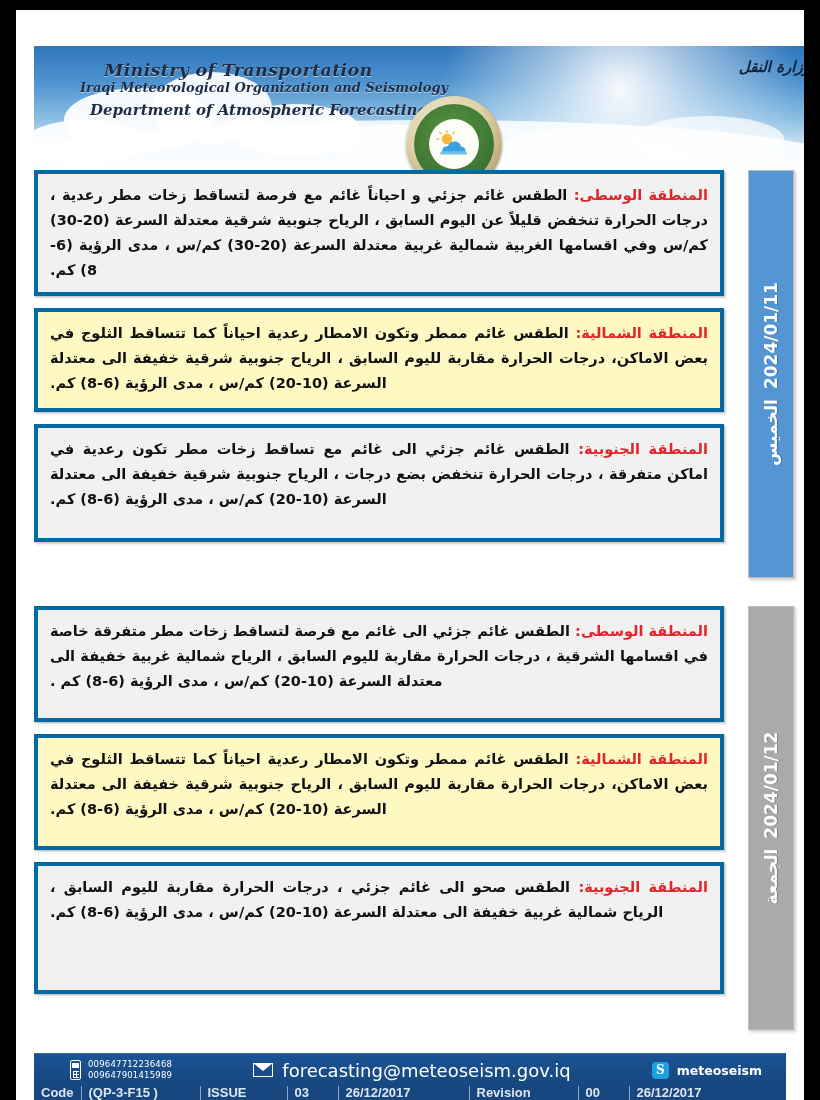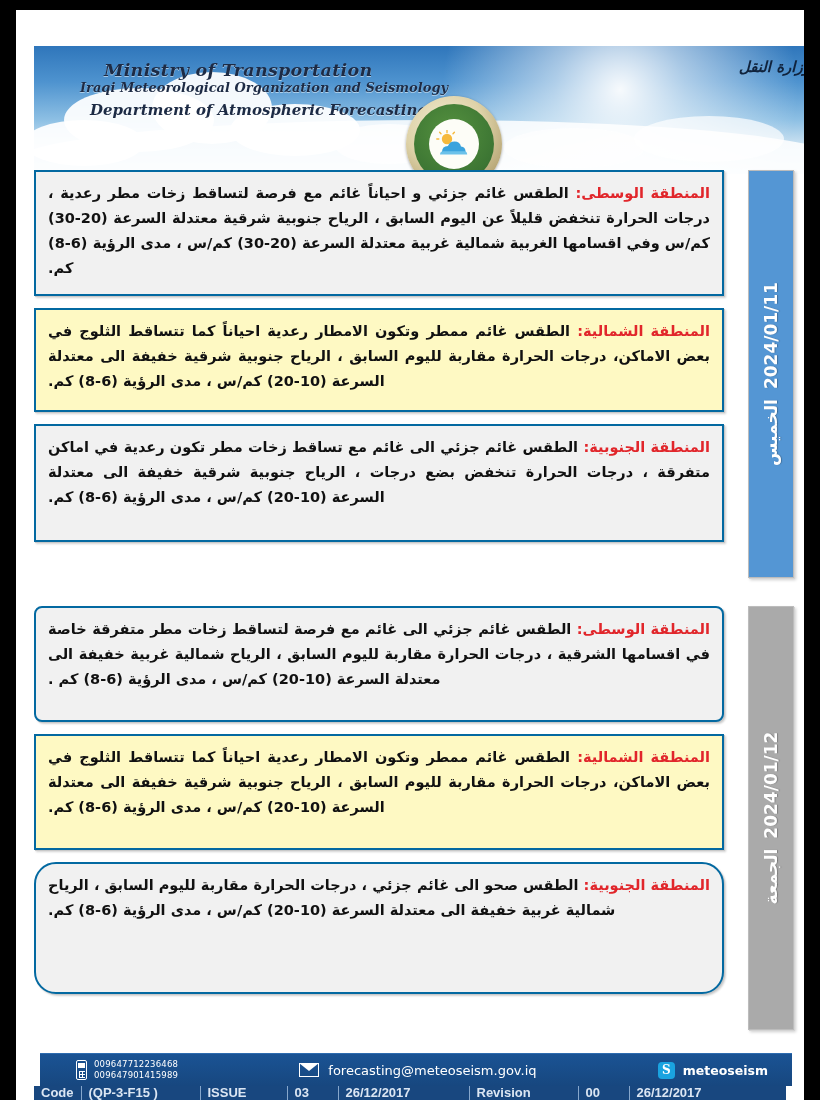--- a/index.html
+++ b/index.html
@@ -111,21 +111,21 @@
     display: flex; align-items: center; justify-content: center;
     position: relative;
     overflow: hidden;
   }
 
   
   .day-section { position: absolute; left: 18px; width: 752px; }
   .day-body { position: absolute; left: 0; top: 0; width: 690px; }
   .forecast-box {
     box-sizing: border-box;
-    border: 2px solid #0369a1;
+    border: 4px solid #0369a1;
     box-shadow: 1px 1px 0 #c9c9c9, 2px 2px 2px rgba(0,0,0,.18);
     padding: 9px 12px 9px 12px;
     margin-bottom: 12px;
     direction: rtl;
     text-align: justify;
     text-align-last: left;
     line-height: 1.72;
     font-size: 14.5px;
     font-weight: 700;
     color: #141414;
@@ -161,40 +161,40 @@
     letter-spacing: .5px;
     text-shadow: 0 1px 1px rgba(0,0,0,.25);
     direction: rtl;
   }
   .date-bar-inner .dnum { font-family: "DejaVu Sans", "Liberation Sans", sans-serif; }
   .date-bar-inner .dname { margin-right: 10px; }
 
   
   .footer-bar {
     position: absolute;
-    left: 24px;
+    left: 18px;
     bottom: 14px;
     width: 752px;
     height: 32px;
     background: linear-gradient(180deg, #1a5394 0%, #17477f 100%);
     border-top: 1px solid #2e6cb0;
     display: flex;
     align-items: center;
     direction: ltr;
     color: #ffffff;
   }
   .footer-phone {
     display: flex; align-items: center; gap: 7px;
     margin-left: 36px;
   }
   .footer-phone .nums { font-size: 8.5px; line-height: 1.25; letter-spacing: .2px; }
   .footer-mail {
     display: flex; align-items: center; gap: 9px;
     margin-left: auto; margin-right: auto;
-    font-size: 13px;
+    font-size: 18px;
   }
   .footer-skype {
     display: flex; align-items: center; gap: 8px;
     margin-right: 24px; font-size: 12.5px; font-weight: 600;
   }
   .skype-badge {
     width: 17px; height: 17px; border-radius: 4px;
     background: #1aa3e0;
     color: #fff; font-weight: 700; font-size: 12px;
     display: flex; align-items: center; justify-content: center;
@@ -323,31 +323,31 @@
       <div class="date-bar blue" style="left:714px; height:408px;">
         <div class="date-bar-inner">
           <span class="dnum">2024/01/11</span><span class="dname">الخميس</span>
         </div>
       </div>
     </div>
 
     <div class="day-section" style="top:596px; height:434px;">
       <div class="day-body">
 
-        <div class="forecast-box bg-gray" style="min-height:116px;border-radius:8px;">
+        <div class="forecast-box bg-gray" style="min-height:116px;">
           <span class="region-label">المنطقة الوسطى</span><span class="sep">:</span>
           <span class="forecast-text">الطقس غائم جزئي الى غائم مع فرصة لتساقط زخات مطر متفرقة خاصة في اقسامها الشرقية ، درجات الحرارة مقاربة لليوم السابق ، الرياح شمالية غربية خفيفة الى معتدلة السرعة (10-20) كم/س ، مدى الرؤية (6-8) كم .</span>
         </div>
 
         <div class="forecast-box bg-blue" style="min-height:116px;">
           <span class="region-label">المنطقة الشمالية</span><span class="sep">:</span>
           <span class="forecast-text">الطقس غائم ممطر وتكون الامطار رعدية احياناً كما تتساقط الثلوج في بعض الاماكن، درجات الحرارة مقاربة لليوم السابق ، الرياح جنوبية شرقية خفيفة الى معتدلة السرعة (10-20) كم/س ، مدى الرؤية (6-8) كم.</span>
         </div>
 
-        <div class="forecast-box bg-gray" style="min-height:132px;border-radius:22px;">
+        <div class="forecast-box bg-gray" style="min-height:132px;">
           <span class="region-label">المنطقة الجنوبية</span><span class="sep">:</span>
           <span class="forecast-text">الطقس صحو الى غائم جزئي ، درجات الحرارة مقاربة لليوم السابق ، الرياح شمالية غربية خفيفة الى معتدلة السرعة (10-20) كم/س ، مدى الرؤية (6-8) كم.</span>
         </div>
 
       </div>
 
       <div class="date-bar gray" style="left:714px; height:424px;">
         <div class="date-bar-inner">
           <span class="dnum">2024/01/12</span><span class="dname">الجمعة</span>
         </div>

